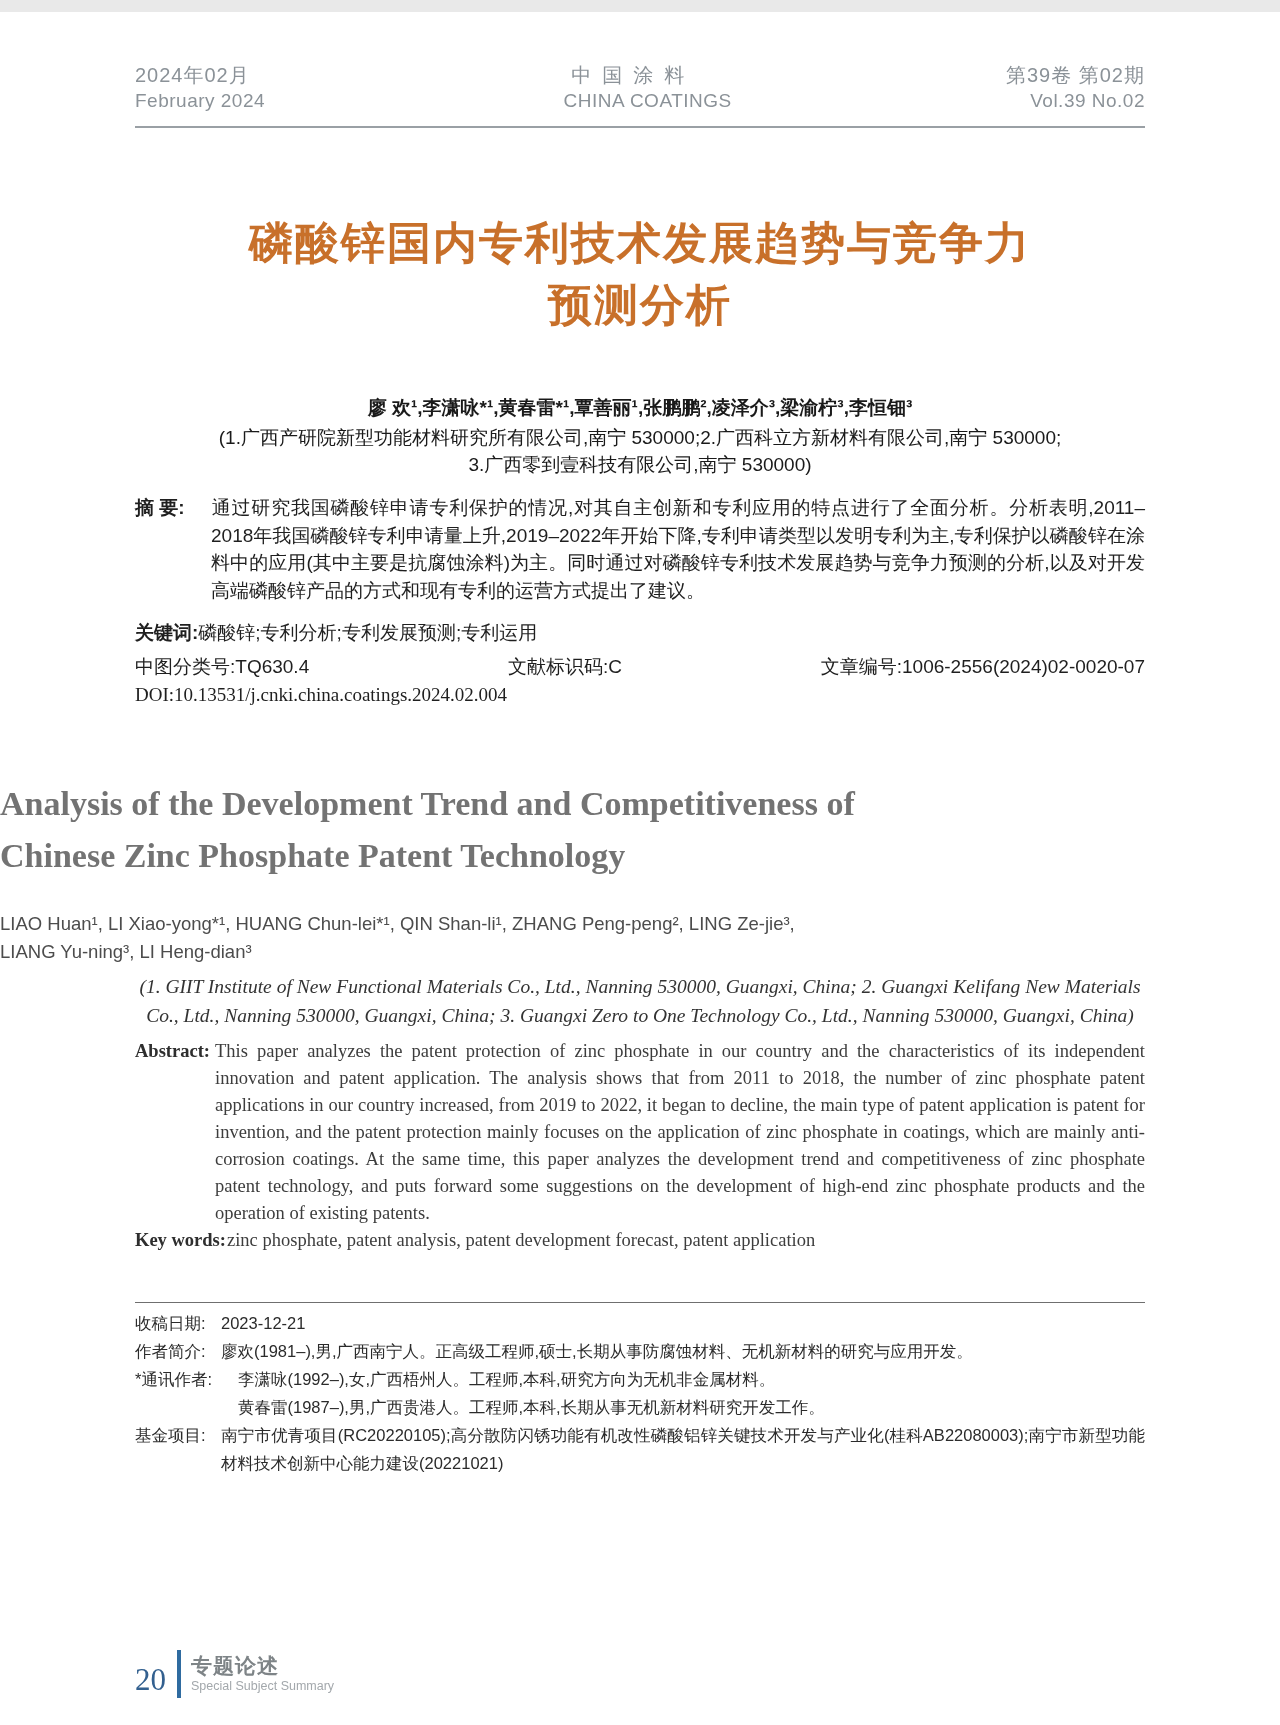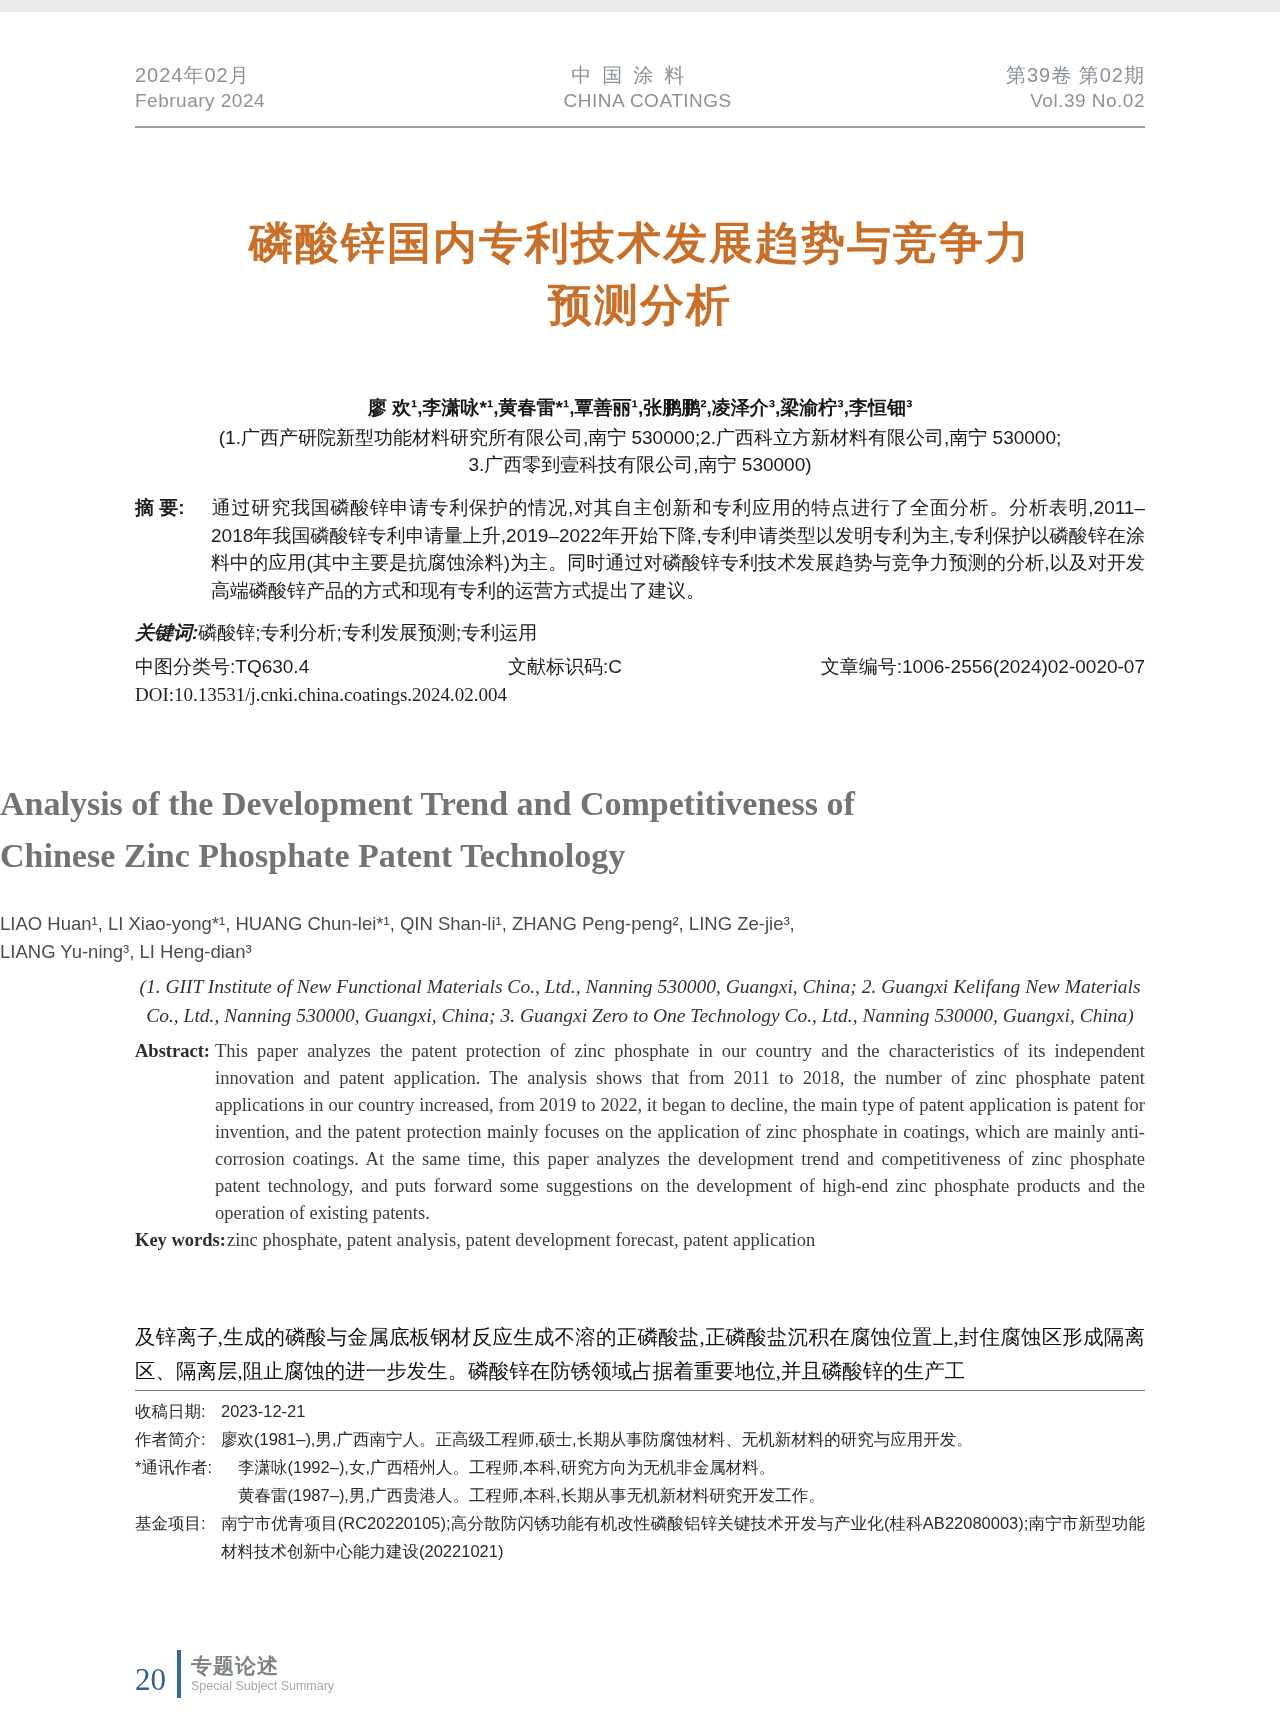--- a/index.html
+++ b/index.html
@@ -27,21 +27,21 @@
     font-size:44px; line-height:62px; font-weight:bold; letter-spacing:2px;
   }
   .authors-cn { margin-top:58px; text-align:center; font-size:19px; line-height:28px; color:#1a1a1a; font-weight:600; }
   .affil-cn { margin-top:2px; text-align:center; font-size:19px; line-height:27px; color:#1a1a1a; font-weight:500; }
 
   
   .block-cn { margin:16px 135px 0; font-size:19px; line-height:27.5px; color:#1f1f1f; text-align:justify; }
   .hang { padding-left:76px; }
   .hang > .lbl { display:inline-block; width:76px; margin-left:-76px; font-weight:600; }
   .kw-cn { margin-top:15px; line-height:27px; }
-  .kw-cn .lbl2 { font-weight:600;font-style:italic; }
+  .kw-cn .lbl2 { font-weight:600; }
 
   .class-row { margin:7px 135px 0; display:flex; justify-content:space-between; font-size:19px; line-height:27px; color:#1f1f1f; }
   .class-item .lbl2 { font-weight:500; }
   .doi { margin:1px 135px 0; font-family:"Liberation Serif", serif; font-size:19px; line-height:27px; color:#1f1f1f; }
 
   
   .title-en {
     margin-top:70px; text-align:left; color:#737373;
     font-family:"Liberation Serif", serif; font-weight:bold;
     font-size:34px; line-height:52px;
@@ -155,23 +155,20 @@
 
   <div class="block-en hang-en">
     <span class="lbl">Abstract:</span><span>This paper analyzes the patent protection of zinc phosphate in our country and the characteristics of its independent innovation and patent application. The analysis shows that from 2011 to 2018, the number of zinc phosphate patent applications in our country increased, from 2019 to 2022, it began to decline, the main type of patent application is patent for invention, and the patent protection mainly focuses on the application of zinc phosphate in coatings, which are mainly anti-corrosion coatings. At the same time, this paper analyzes the development trend and competitiveness of zinc phosphate patent technology, and puts forward some suggestions on the development of high-end zinc phosphate products and the operation of existing patents.</span>
   </div>
 
   <div class="block-en hang-en kw-en">
     <span class="lbl">Key words:</span><span>zinc phosphate, patent analysis, patent development forecast, patent application</span>
   </div>
 
   <div class="columns">
-    <div class="col col-right">
-      <div class="body-par">及锌离子,生成的磷酸与金属底板钢材反应生成不溶的正磷酸盐,正磷酸盐沉积在腐蚀位置上,封住腐蚀区形成隔离区、隔离层,阻止腐蚀的进一步发生。磷酸锌在防锈领域占据着重要地位,并且磷酸锌的生产工</div>
-    </div>
   </div>
 
   <div class="fn-rule"></div>
   <div class="footnotes">
     <div class="fn">
       <span class="flbl">收稿日期:</span><span>2023-12-21</span>
     </div>
     <div class="fn">
       <span class="flbl">作者简介:</span><span>廖欢(1981–),男,广西南宁人。正高级工程师,硕士,长期从事防腐蚀材料、无机新材料的研究与应用开发。</span>
     </div>

